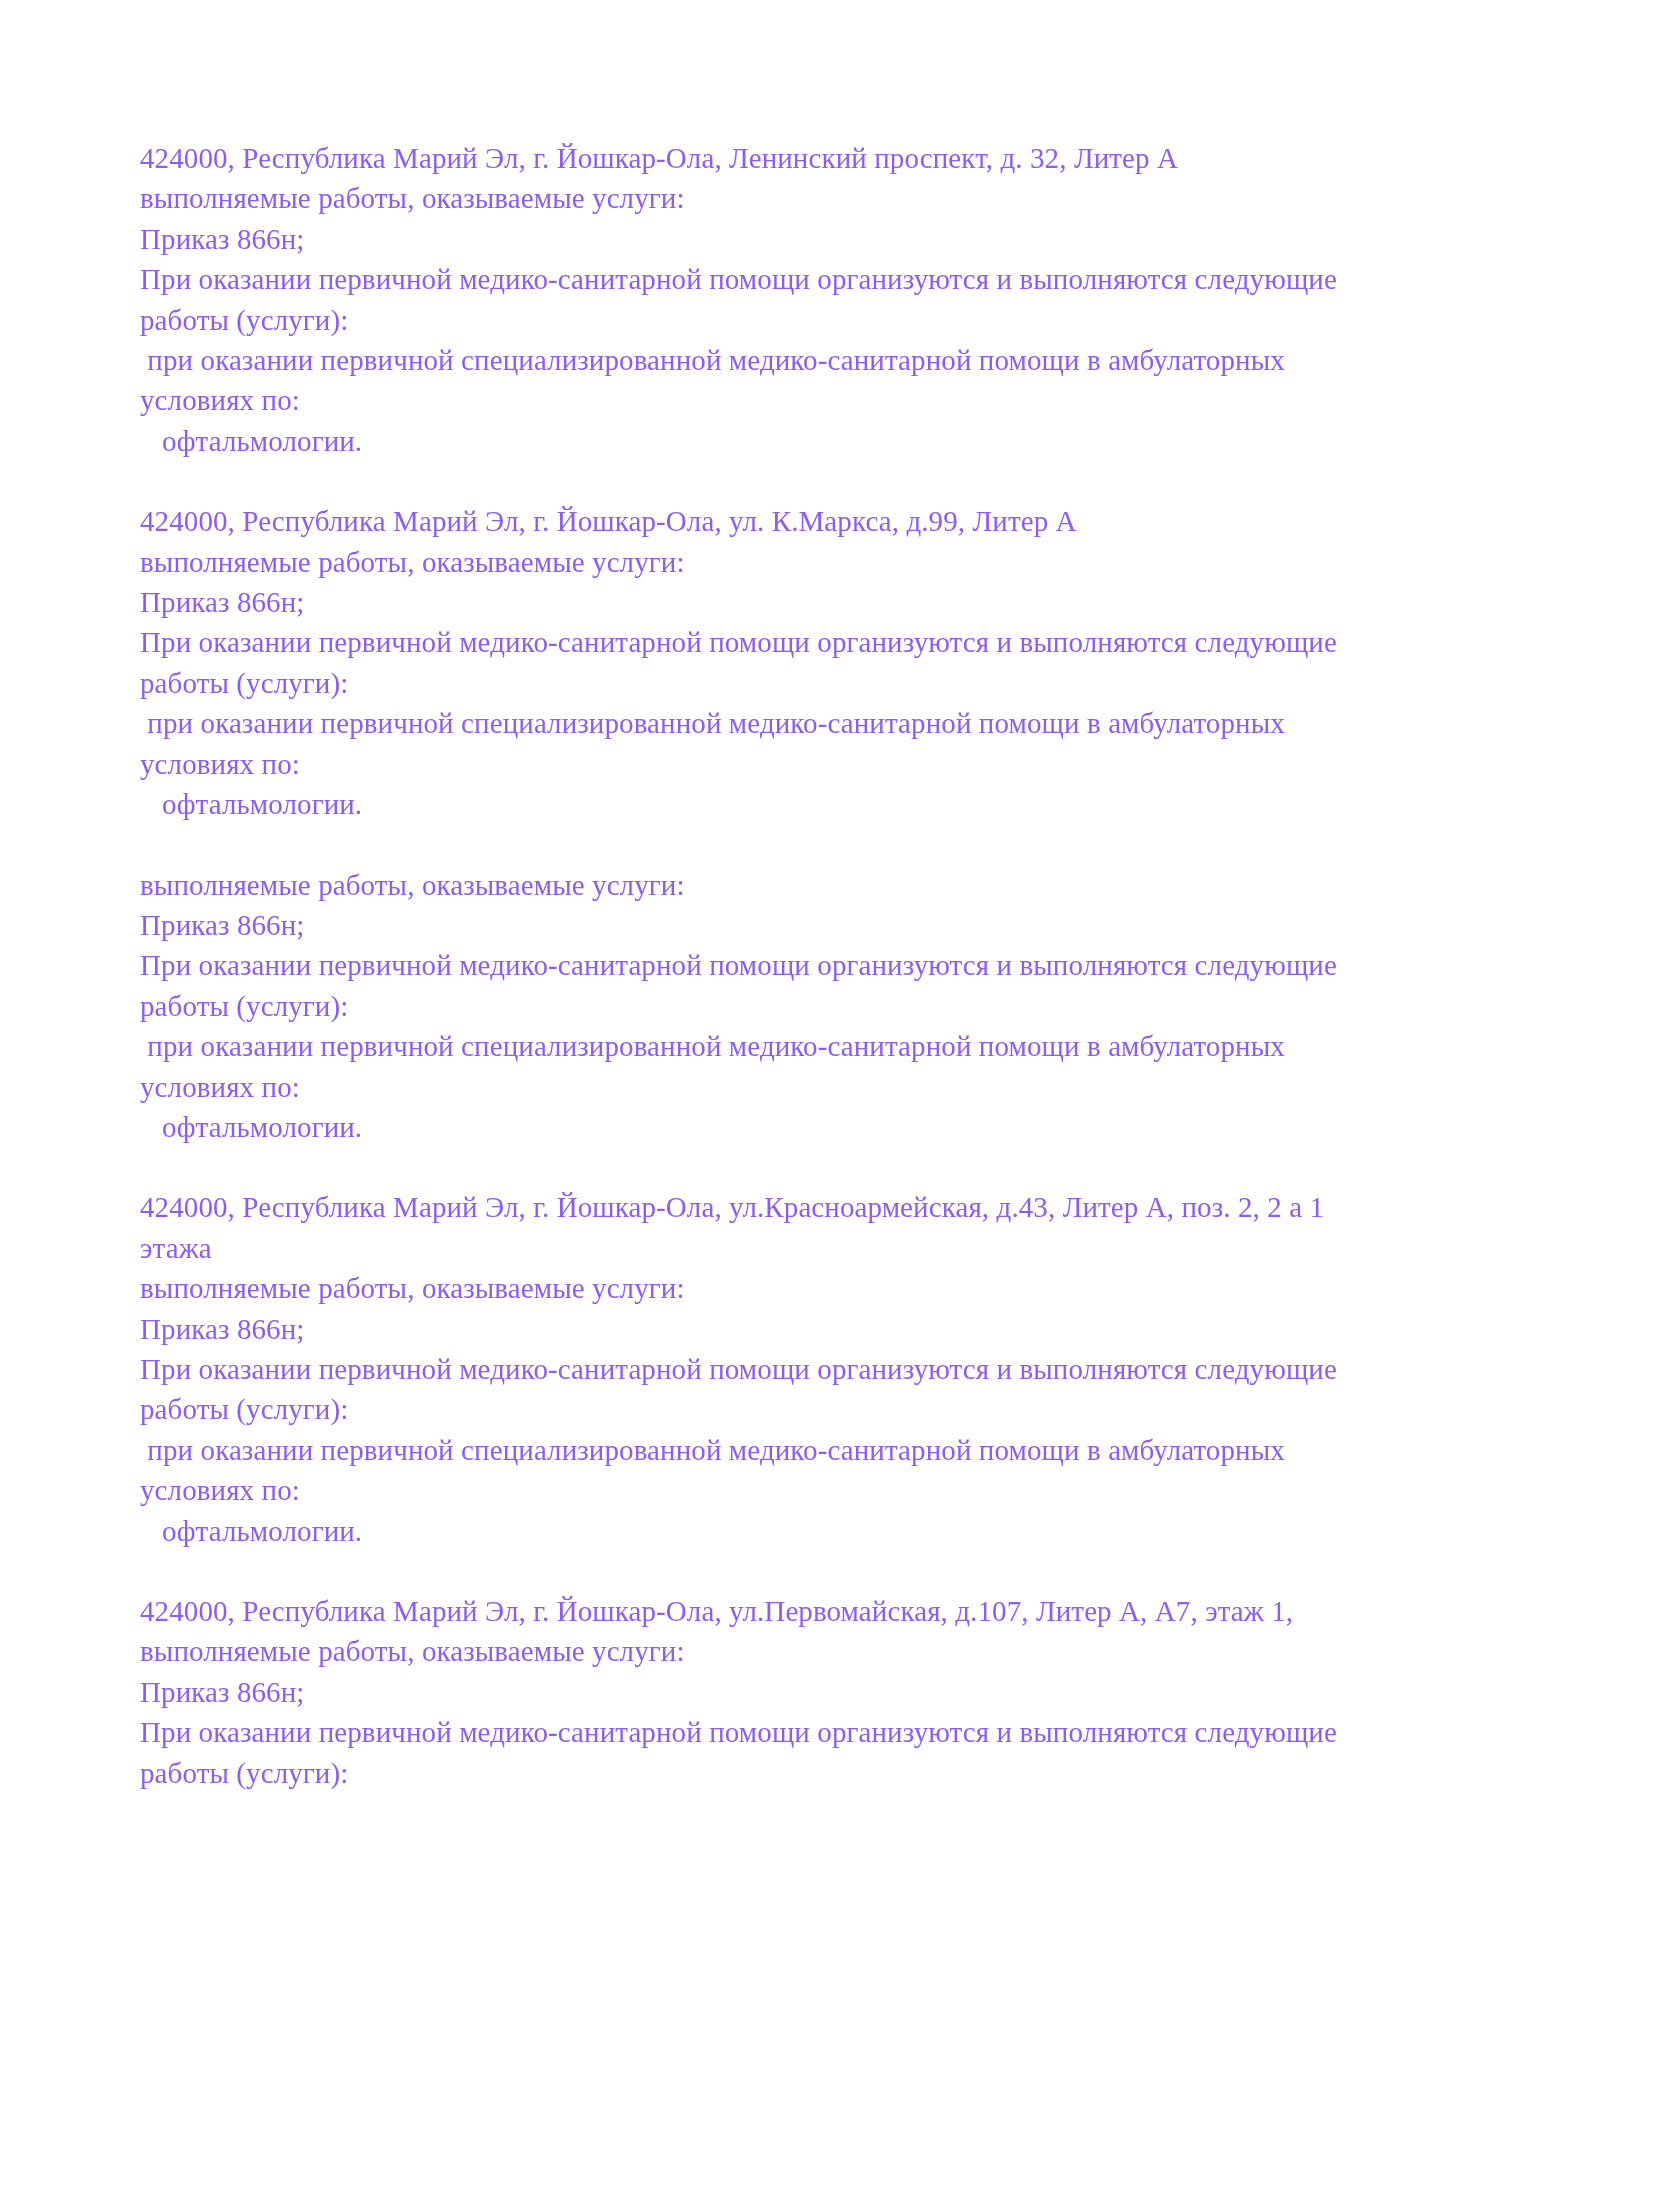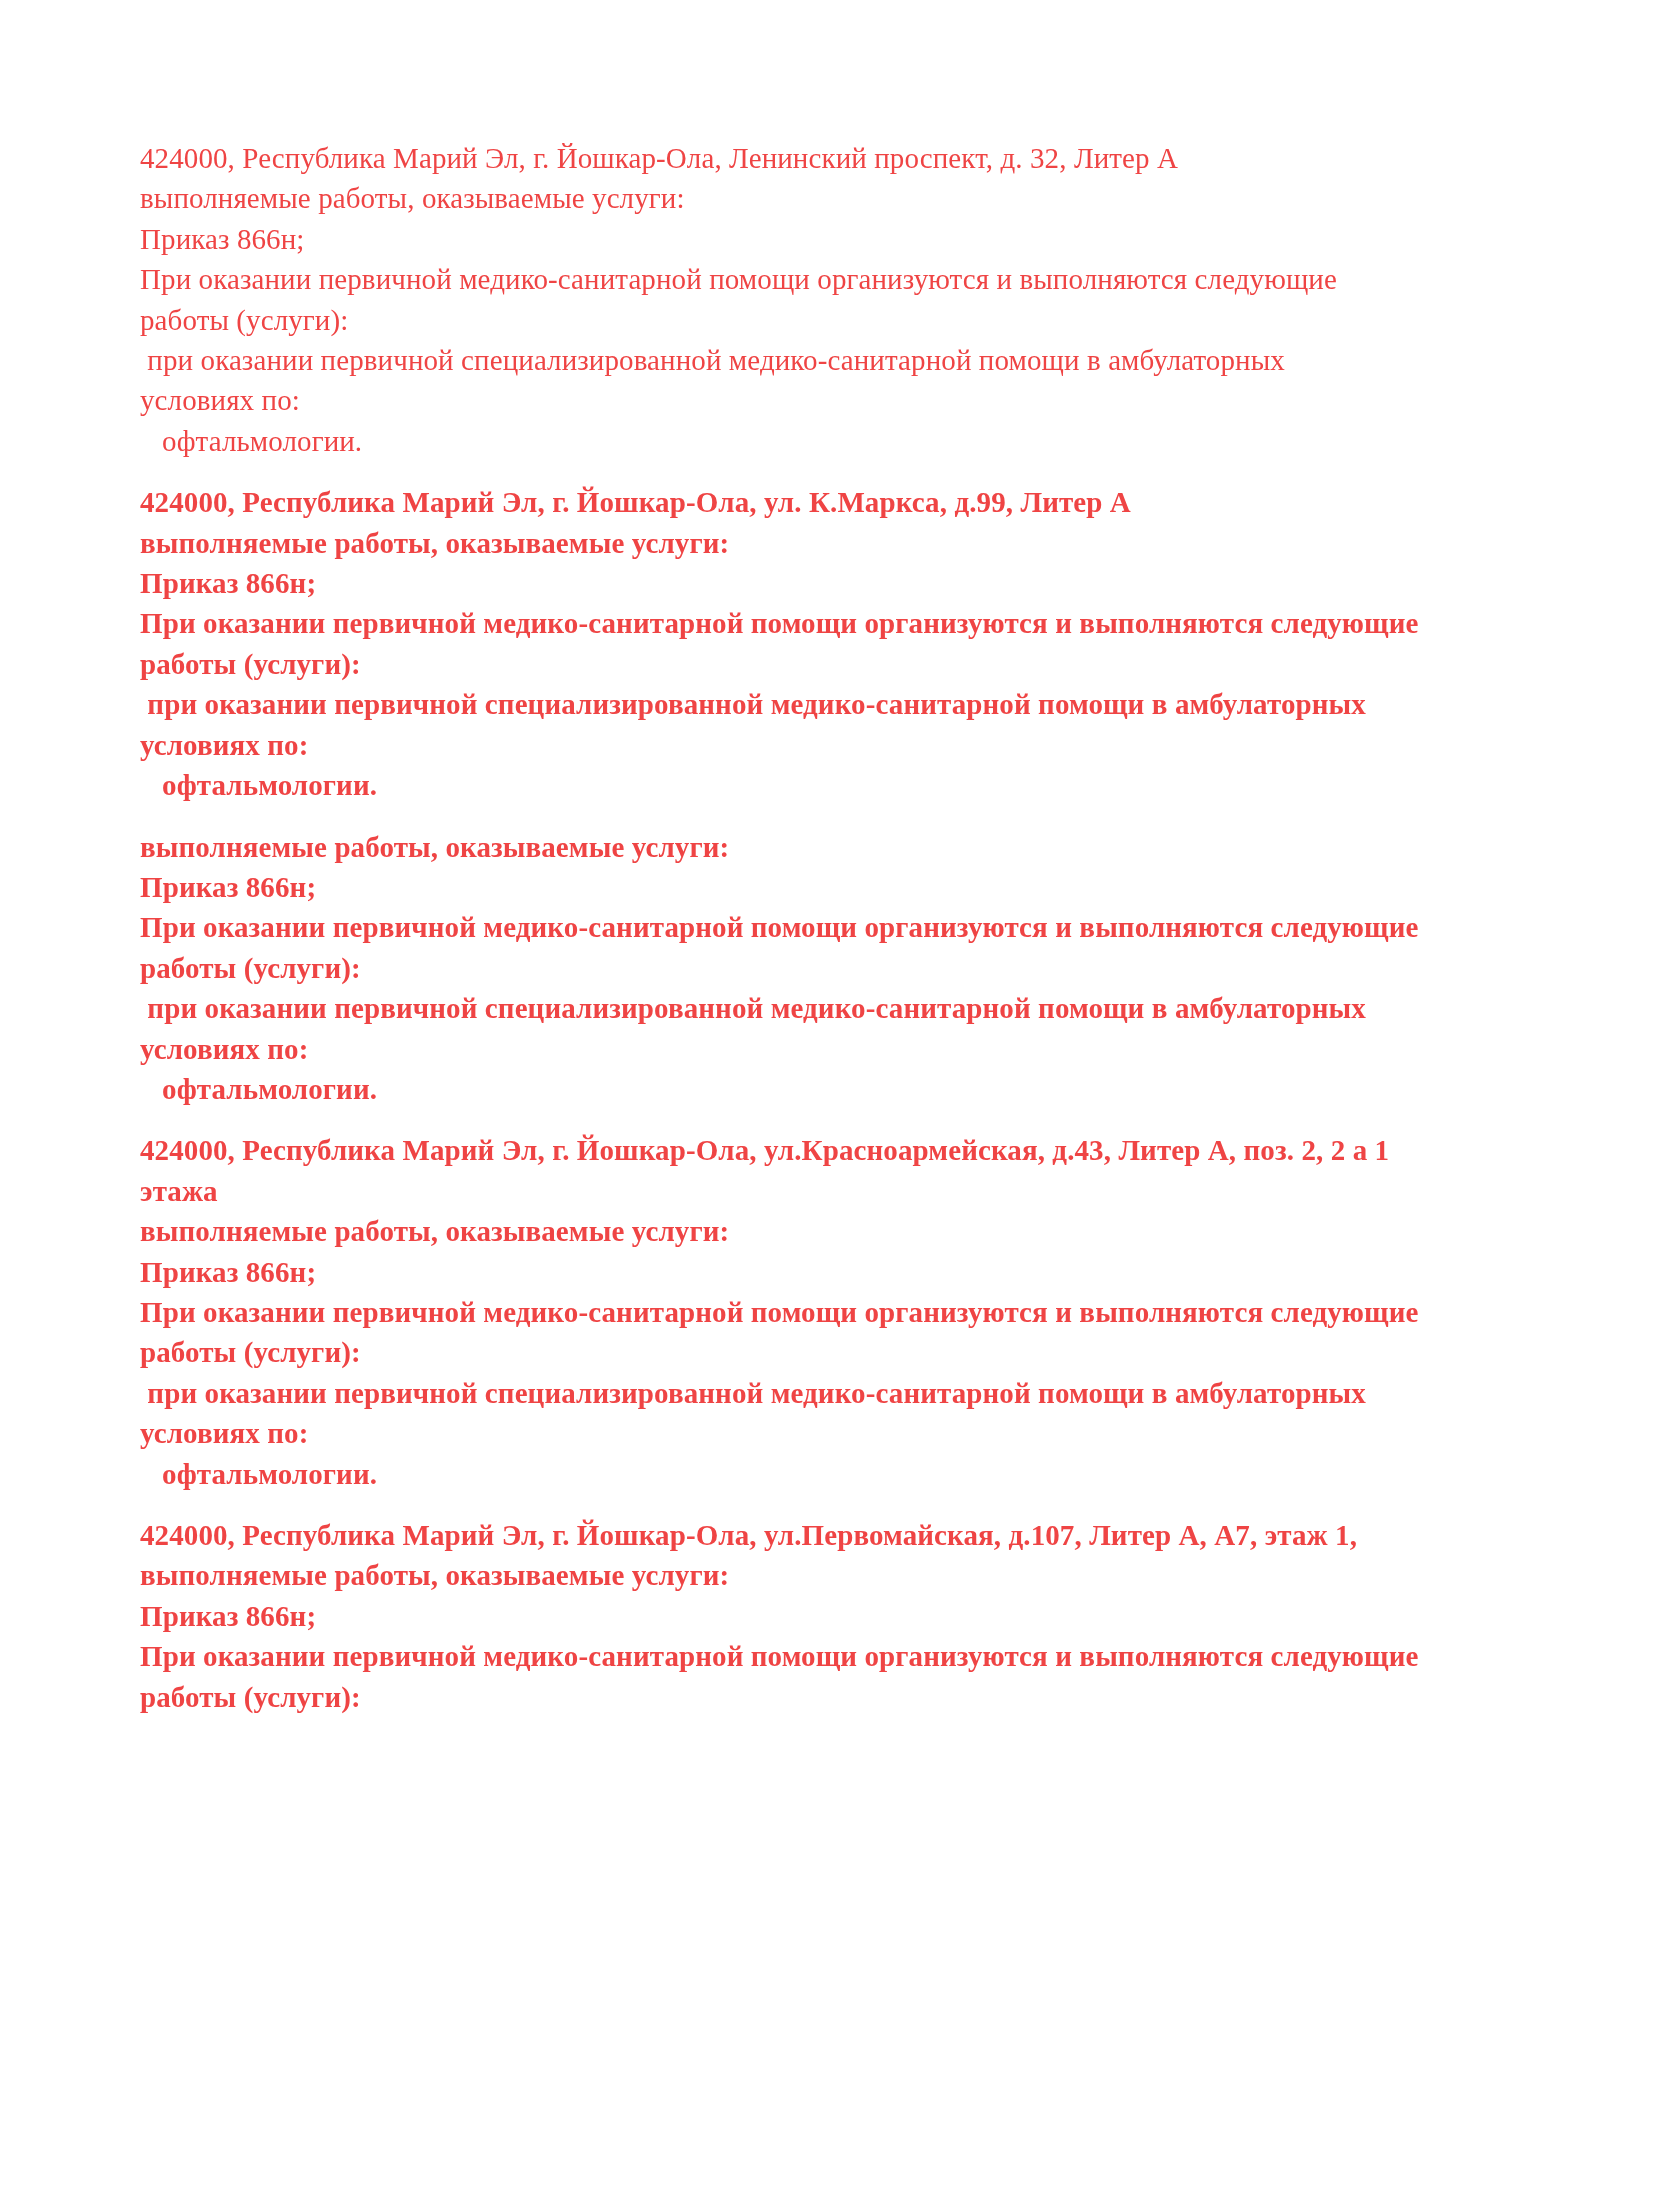--- a/index.html
+++ b/index.html
@@ -10,25 +10,25 @@
     position: relative;
     overflow: hidden;
     font-family: "Liberation Serif", "DejaVu Serif", serif;
   }
   .doc-body {
     position: absolute;
     left: 140px;
     top: 138px;
     width: 1460px;
   }
-  .block + .block { margin-top: 21px; font-weight: bold; }
+  .block + .block { margin-top: 40px; }
   .line {
     font-size: 29px;
     line-height: 40.4px;
-    color: #ef4444;
+    color: #8b5cf6;
     white-space: pre;
     letter-spacing: 0.1px;
   }
 </style>
 </head>
 <body>
 
 <div class="doc-body" style="color: rgb(0, 0, 0);">
     <div class="block">
       <div class="line">424000, Республика Марий Эл, г. Йошкар-Ола, Ленинский проспект, д. 32, Литер А</div>

